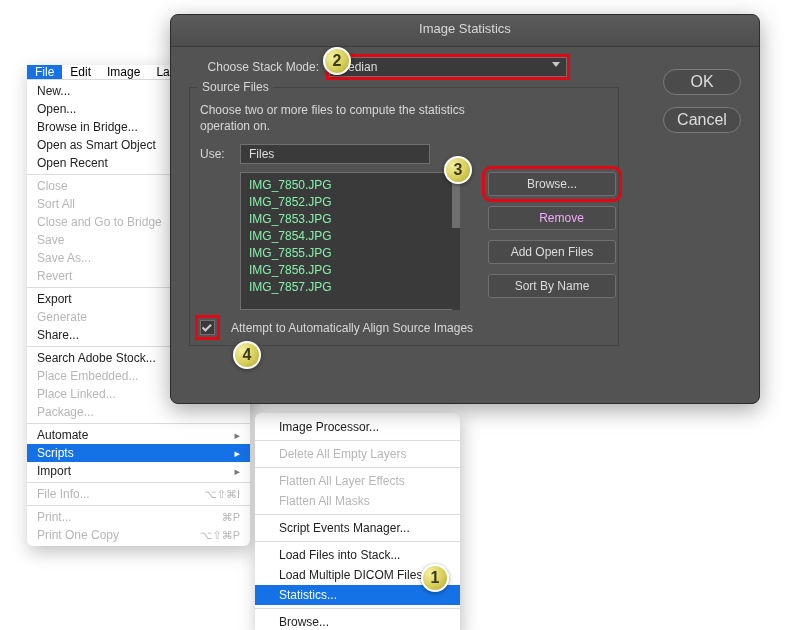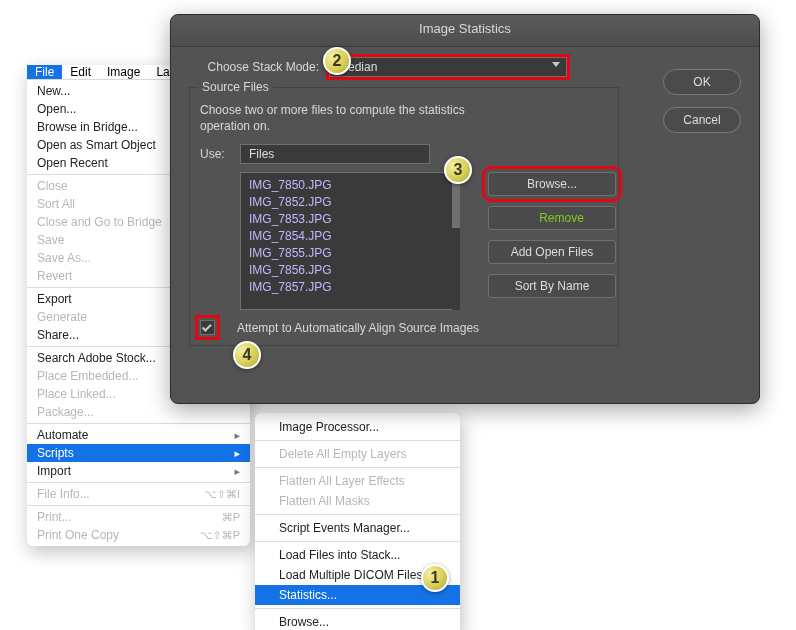--- a/index.html
+++ b/index.html
@@ -94,50 +94,50 @@
   .use-lab { width: 28px; }
   .use-select {
     width: 190px; height: 20px; background: #3a3a3a;
     border: 1px solid #6f6f6f; color: #ddd;
     display: flex; align-items: center; padding: 0 8px;
   }
   .filelist-wrap { display: flex; gap: 14px; margin-top: 8px; }
   .filelist {
     width: 220px; height: 138px; background: #3a3a3a;
     border: 1px solid #6f6f6f; overflow: hidden;
-    padding: 4px 8px; color: #c4b5fd; font-size: 12px; line-height: 17px;
+    padding: 4px 8px; color: #86efac; font-size: 12px; line-height: 17px;
     margin-left: 40px;
   }
   .filelist div { white-space: nowrap; }
   .side-btns { display: flex; flex-direction: column; gap: 10px; margin-left: 14px; }
   .dbtn {
     width: 128px; height: 24px; border: 1px solid #6f6f6f;
     background: #4a4a4a; color: #dcdcdc; font-size: 12px;
     display: flex; align-items: center; justify-content: center;
     border-radius: 3px;
   }
-  .dbtn.dis { color: #84cc16; padding-left: 19px; }
-  .align-row { display: flex; align-items: center; gap: 22px; margin-top: 10px; margin-left: 0; }
+  .dbtn.dis { color: #f0abfc; padding-left: 19px; }
+  .align-row { display: flex; align-items: center; gap: 16px; margin-top: 10px; margin-left: 0; }
   .ckbox {
     width: 15px; height: 15px; background: #3a3a3a; border: 1px solid #6f6f6f;
     display: flex; align-items: center; justify-content: center;
   }
   .ck-mark {
     width: 9px; height: 5px;
     border-left: 2px solid #cdcdcd; border-bottom: 2px solid #cdcdcd;
     transform: rotate(-45deg) translateY(-1px);
   }
   .dlg-right {
     position: absolute; right: 18px; top: 54px;
     display: flex; flex-direction: column; gap: 12px;
   }
   .pill {
     width: 78px; height: 26px; border-radius: 13px;
     background: #4b4b4b; border: 1px solid #7a7a7a;
-    color: #dedede; font-size: 12px;
+    color: #dedede; font-size: 16px;
     display: flex; align-items: center; justify-content: center;
   }
 
   
   .badge {
     position: absolute; width: 28px; height: 28px;
     border-radius: 50%;
     background: radial-gradient(circle at 30% 30%, #f5f0a4, #d7cf57 55%, #aba33a);
     border: 2px solid #fff;
     color: #3c3a18; font-weight: bold; font-size: 16px;

